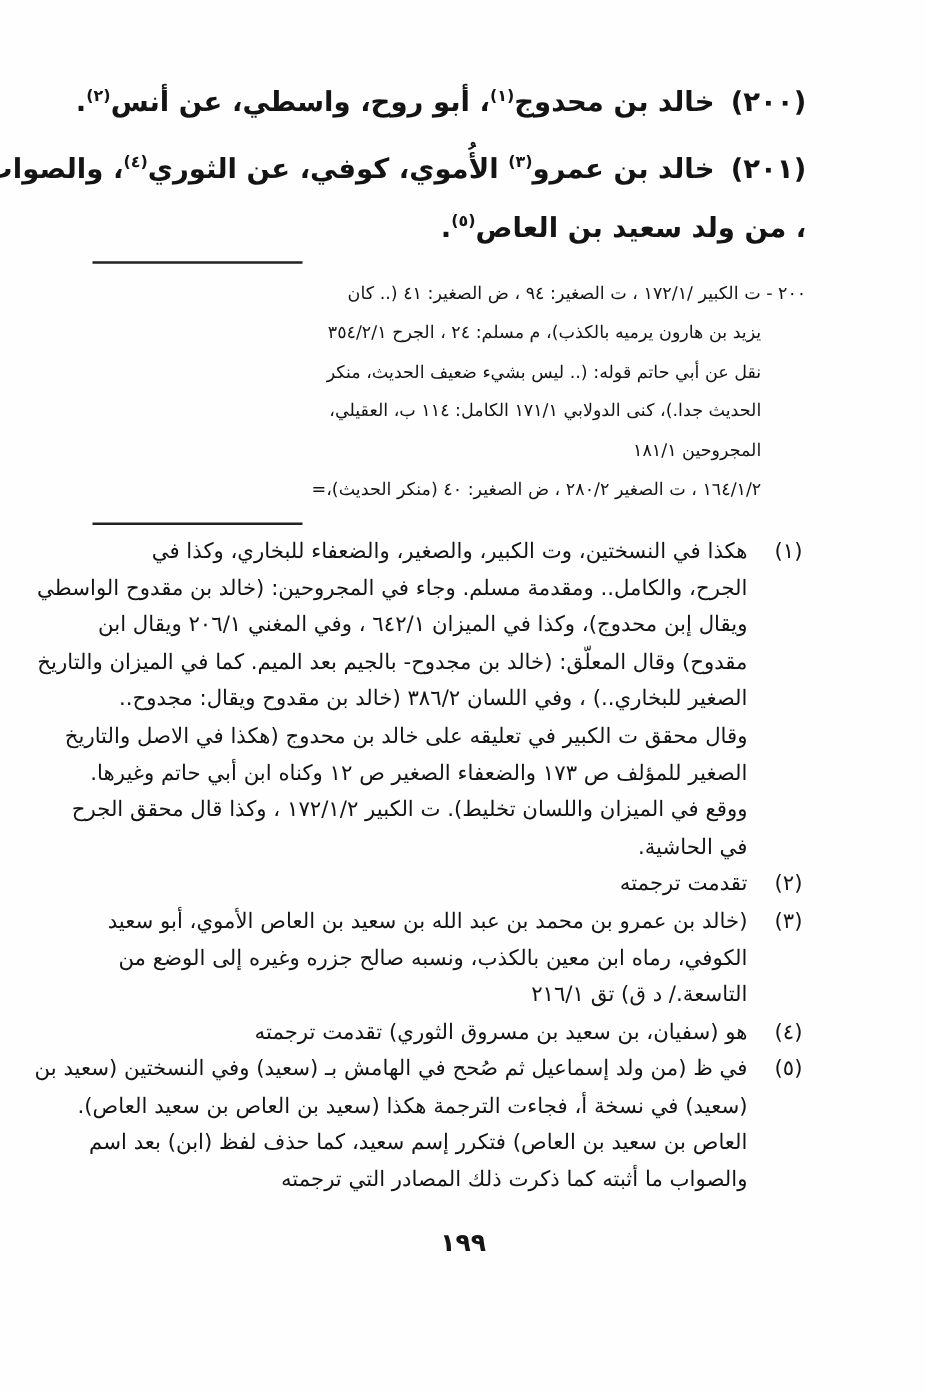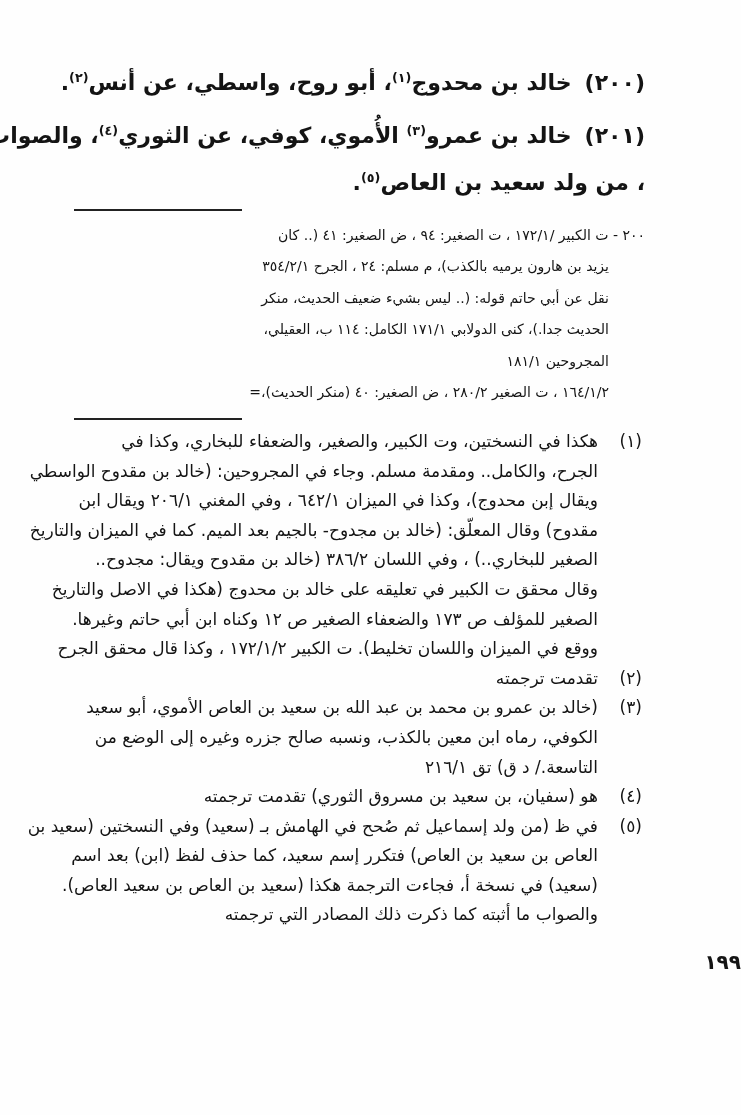--- a/index.html
+++ b/index.html
@@ -27,22 +27,22 @@
   .references{font-size:14px;line-height:31.5px;}
   .ref-line{white-space:nowrap;}
   .ref-cont{padding-right:36px;}
   
   .footnotes{font-size:17px;line-height:29.6px;padding-right:47px;margin-top:3px;}
   .fn-line{white-space:nowrap;}
   .fn-first{position:relative;}
   .fn-marker{position:absolute;right:-44px;top:0;letter-spacing:1px;}
   
   .page-number{
-    position:absolute;top:950px;left:0;width:741px;
-    text-align:right;font-size:20px;font-weight:bold;letter-spacing:3px;
+    position:absolute;top:982px;left:0;width:741px;
+    text-align:center;font-size:20px;font-weight:bold;letter-spacing:3px;
     direction:rtl;
   }
 </style>
 </head>
 <body>
 
 <div class="page">
   <div class="content">
 
     <section class="entries">
@@ -74,20 +74,21 @@
         <div class="fn-line fn-first">
           <span class="fn-marker">(١)</span><span>هكذا في النسختين، وت الكبير، والصغير، والضعفاء للبخاري، وكذا في</span>
         </div>
         <div class="fn-line">الجرح، والكامل.. ومقدمة مسلم. وجاء في المجروحين: (خالد بن مقدوح الواسطي</div>
         <div class="fn-line">ويقال إبن محدوج)، وكذا في الميزان ٦٤٢/١ ، وفي المغني ٢٠٦/١ ويقال ابن</div>
         <div class="fn-line">مقدوح) وقال المعلّق: (خالد بن مجدوح- بالجيم بعد الميم. كما في الميزان والتاريخ</div>
         <div class="fn-line">الصغير للبخاري..) ، وفي اللسان ٣٨٦/٢ (خالد بن مقدوح ويقال: مجدوح..</div>
         <div class="fn-line">وقال محقق ت الكبير في تعليقه على خالد بن محدوج (هكذا في الاصل والتاريخ</div>
         <div class="fn-line">الصغير للمؤلف ص ١٧٣ والضعفاء الصغير ص ١٢ وكناه ابن أبي حاتم وغيرها.</div>
         <div class="fn-line">ووقع في الميزان واللسان تخليط). ت الكبير ١٧٢/١/٢ ، وكذا قال محقق الجرح</div>
+        <div class="fn-line">في الحاشية.</div>
       </div>
 
       <div>
         <div class="fn-line fn-first">
           <span class="fn-marker">(٢)</span><span>تقدمت ترجمته</span>
         </div>
       </div>
 
       <div>
         <div class="fn-line fn-first">
@@ -100,22 +101,22 @@
       <div>
         <div class="fn-line fn-first">
           <span class="fn-marker">(٤)</span><span>هو (سفيان، بن سعيد بن مسروق الثوري) تقدمت ترجمته</span>
         </div>
       </div>
 
       <div>
         <div class="fn-line fn-first">
           <span class="fn-marker">(٥)</span><span>في ظ (من ولد إسماعيل ثم صُحح في الهامش بـ (سعيد) وفي النسختين (سعيد بن</span>
         </div>
+        <div class="fn-line">(سعيد) في نسخة أ، فجاءت الترجمة هكذا (سعيد بن العاص بن سعيد العاص).</div>
         <div class="fn-line">العاص بن سعيد بن العاص) فتكرر إسم سعيد، كما حذف لفظ (ابن) بعد اسم</div>
-        <div class="fn-line">(سعيد) في نسخة أ، فجاءت الترجمة هكذا (سعيد بن العاص بن سعيد العاص).</div>
         <div class="fn-line">والصواب ما أثبته كما ذكرت ذلك المصادر التي ترجمته</div>
       </div>
 
     </section>
   </div>
 
   <div class="page-number">١٩٩</div>
 </div>
 
 </body></html>

